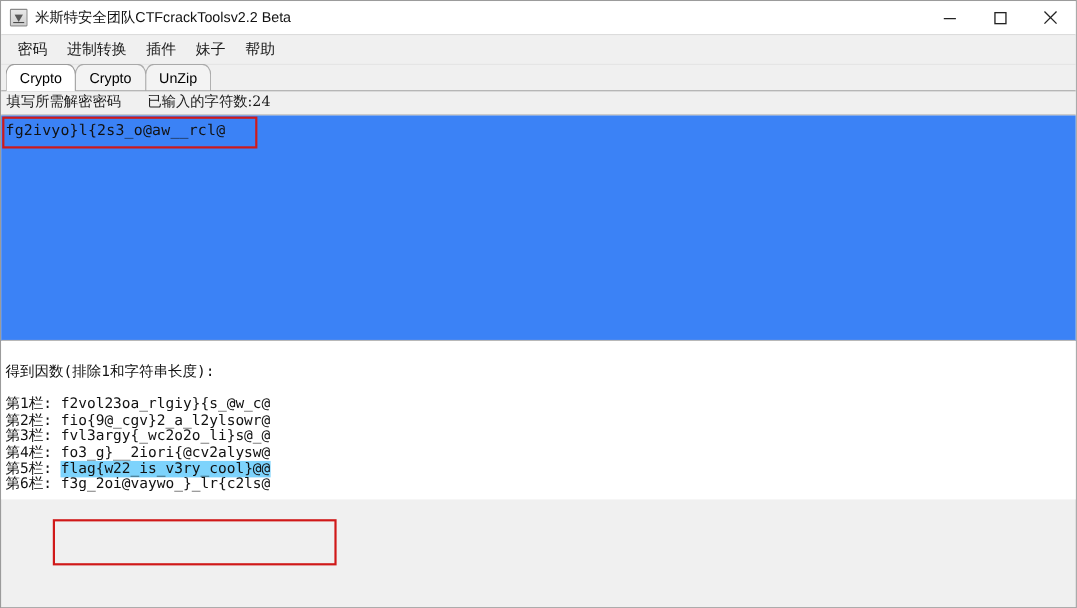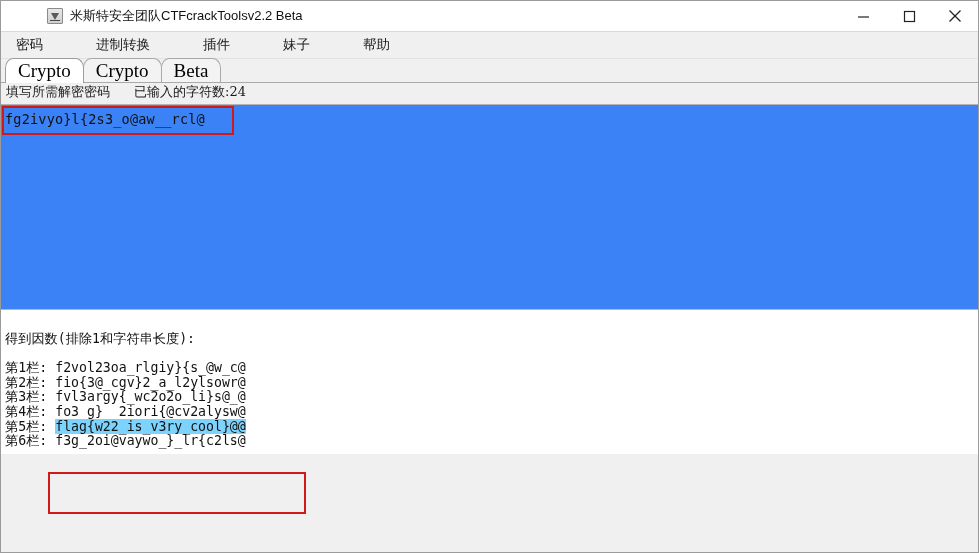--- a/index.html
+++ b/index.html
@@ -22,21 +22,20 @@
   }
 
   
   .titlebar {
     position: relative;
     height: 30px;
     background: #ffffff;
     border-bottom: 1px solid #d9d9d9;
     display: flex;
     align-items: center;
-    padding-left: 38px;
   }
   .app-icon {
     width: 16px;
     height: 16px;
     margin-left: 8px;
     margin-right: 7px;
     flex: 0 0 auto;
     position: relative;
     background: linear-gradient(#e8e8e8, #cfcfcf);
     border: 1px solid #8a8a8a;
@@ -83,42 +82,41 @@
   .win-btn svg { display:block; }
 
   
   .menubar {
     height: 26px;
     background: #f0f0f0;
     display: flex;
     align-items: center;
     padding-left: 6px;
     border-bottom: 1px solid #e3e3e3;
-    gap: 35px;
   }
   .menu-item {
     font-size: 13.5px;
     color: #1a1a1a;
     padding: 2px 9px;
     white-space: nowrap;
     font-family: "DejaVu Serif", serif;
   }
 
   
   .tabstrip {
     position: relative;
     height: 24px;
     padding-left: 4px;
     display: flex;
     align-items: flex-end;
     background: #f0f0f0;
   }
   .tab {
-    font-family: Liberation Serif, serif;
-    font-size: 19px;
+    font-family: Liberation Sans, sans-serif;
+    font-size: 13px;
     color: #000;
     padding: 3px 12px 3px 12px;
     height: 18px;
     line-height: 18px;
     box-sizing: content-box;
     border: 1px solid #a9a9a9;
     border-bottom: none;
     background: #f3f3f3;
     position: relative;
     border-top-left-radius: 8px 10px;
@@ -249,39 +247,39 @@
     <div class="menu-item">密码</div>
     <div class="menu-item">进制转换</div>
     <div class="menu-item">插件</div>
     <div class="menu-item">妹子</div>
     <div class="menu-item">帮助</div>
   </div>
 
   <div class="tabstrip">
     <div class="tab active">Crypto</div>
     <div class="tab">Crypto</div>
-    <div class="tab">Beta</div>
+    <div class="tab">UnZip</div>
     <div class="tabs-underline"></div>
   </div>
 
   <div class="labelstrip">
     <span class="l1">填写所需解密密码</span>
     <span class="l2">已输入的字符数:24</span>
   </div>
 
   <div class="input-area">
     <div class="input-line">fg2ivyo}l{2s3_o@aw__rcl@</div>
   </div>
 
 
   <div class="result-body">
     <div class="res-line cjk">得到因数(排除1和字符串长度):</div>
     <div class="res-blank"></div>
     <div class="res-line cjk">第1栏: f2vol23oa_rlgiy}{s_@w_c@</div>
-    <div class="res-line cjk">第2栏: fio{3@_cgv}2_a_l2ylsowr@</div>
+    <div class="res-line cjk">第2栏: fio{9@_cgv}2_a_l2ylsowr@</div>
     <div class="res-line cjk">第3栏: fvl3argy{_wc2o2o_li}s@_@</div>
     <div class="res-line cjk">第4栏: fo3_g}__2iori{@cv2alysw@</div>
     <div class="res-line cjk"><span>第5栏: </span><span class="sel">flag{w22_is_v3ry_cool}@@</span></div>
     <div class="res-line cjk">第6栏: f3g_2oi@vaywo_}_lr{c2ls@</div>
   </div>
 
   <div class="annot" id="annot-input"></div>
   <div class="annot" id="annot-flag"></div>
 
 </div>

